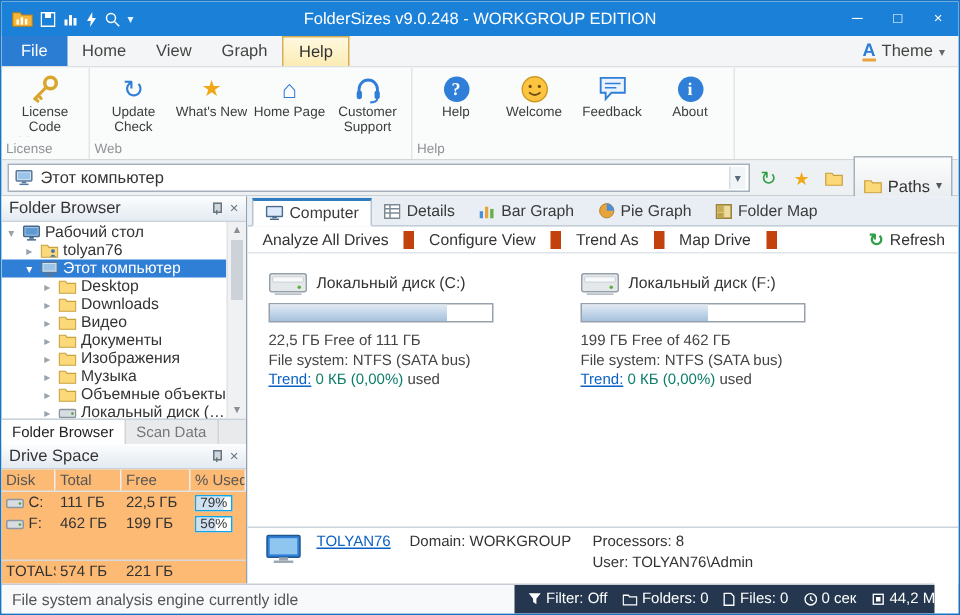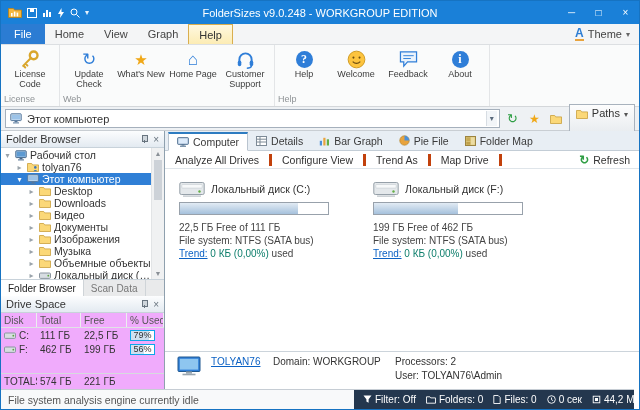--- a/index.html
+++ b/index.html
@@ -38,21 +38,21 @@
   .rglabel{text-align:left;color:#8f9396;font-size:9px;height:12px}
   .badge{display:inline-block;width:17px;height:17px;border-radius:50%;background:#2f7ed8;color:#fff;
     font-weight:bold;font-size:12px;line-height:17px;text-align:center;font-family:"Liberation Serif",serif}
 
   
   .addr{height:24px;background:#eef1f4;border-bottom:1px solid #c9ced3;display:flex;align-items:center;padding:0 4px;gap:3px}
   .combo{flex:1;height:19px;background:#fff;border:1px solid #a5b0bc;display:flex;align-items:center;padding:0 2px 0 4px;gap:5px}
   .combo-caret{margin-left:auto;font-size:8px;color:#5a6a7c;border-left:1px solid #d7dde3;padding:3px 3px;background:#f2f5f8}
   .addr-btn{height:19px;min-width:19px;display:flex;align-items:center;justify-content:center}
   .paths{height:19px;border:1px solid #a8b2bd;background:linear-gradient(#fdfdfd,#e8ecef);display:flex;
-    align-items:flex-end;gap:4px;padding:14px 6px;color:#333}
+    align-items:flex-start;gap:4px;padding:14px 6px;color:#333}
   .paths .caret{font-size:8px;color:#555}
 
   
   .bodyarea{position:absolute;top:130px;bottom:20px;left:0;right:0;display:flex}
   .left{width:164px;border-right:1px solid #8fa0ae;display:flex;flex-direction:column;background:#fff}
   .panel-hdr{height:17px;background:linear-gradient(#fcfdfe,#e3eaf1);border-bottom:1px solid #c8d2da;
     display:flex;align-items:center;padding:0 5px;color:#333;flex:none}
   .hdr-icons{margin-left:auto;display:flex;gap:5px;align-items:center;color:#68747f;font-size:10px}
   .pin{width:8px;height:9px;position:relative;display:inline-block}
   .pin::before{content:"";position:absolute;left:2px;top:0;width:4px;height:5px;border:1px solid #68747f;background:#cfd6dc}
@@ -67,56 +67,56 @@
   .tl{overflow:hidden;text-overflow:ellipsis}
   .vscroll{position:absolute;right:0;top:0;bottom:0;width:13px;background:#f0f1f2;border-left:1px solid #e2e4e6}
   .sarr{height:11px;display:flex;align-items:center;justify-content:center;font-size:7px;color:#8a9097}
   .sarr.dn{position:absolute;bottom:0;left:0;right:0}
   .thumb{position:absolute;left:2px;right:2px;top:12px;height:40px;background:#cdd2d8}
 
   .fb-tabs{height:17px;display:flex;background:#e9eaeb;border-top:1px solid #c8d2da;flex:none}
   .fb-tab{padding:0 7px;font-size:10px;color:#777;display:flex;align-items:center;border-right:1px solid #cfd4d8}
   .fb-tab.active{background:#fff;color:#222}
 
-  .ds-table{height:76px;display:flex;flex-direction:column;background:#f0abfc;font-size:10px;color:#333;flex:none}
+  .ds-table{height:76px;display:flex;flex-direction:column;background:#fdba74;font-size:10px;color:#333;flex:none}
   .ds-head{display:flex;height:15px;border-bottom:1px solid #e0e3e6;color:#555;flex:none}
   .ds-col{padding:0 3px;display:flex;align-items:center;gap:3px;overflow:hidden;white-space:nowrap}
   .ds-head .ds-col{border-right:1px solid #eceef0}
   .c-disk{width:36px}.c-total{width:44px}.c-free{width:46px}.c-used{flex:1}
   .ds-row{display:flex;height:14px;align-items:center;flex:none}
   .ds-tot{margin-top:auto;border-top:1px solid #d6dade;height:16px;display:flex;align-items:center;flex:none}
   .pct-box{width:25px;height:11px;border:1px solid #0ea5e9;position:relative;background:#fff;display:inline-block}
   .pct-fill{position:absolute;left:0;top:0;bottom:0;background:#cfe0f0}
   .pct-txt{position:relative;display:block;text-align:center;font-size:9px;line-height:9px;color:#333}
 
   
   .main{flex:1;display:flex;flex-direction:column;background:#fff;min-width:0}
   .mtabs{height:20px;background:#e8eef4;border-bottom:1px solid #c3cdd6;display:flex;align-items:flex-end;padding-left:3px;flex:none}
   .mtab{height:19px;display:flex;align-items:center;gap:4px;padding:0 8px;color:#3a3a3a;font-size:10.5px;white-space:nowrap}
   .mtab.active{background:#fff;border:1px solid #b9c4cf;border-bottom:1px solid #fff;border-top:2px solid #2e7cc1;margin-bottom:-1px}
   .mtoolbar{height:18px;display:flex;align-items:center;border-bottom:1px solid #dfe5ea;color:#333;font-size:10.5px;flex:none}
-  .mtool{padding:0 10px;border-right:3px solid #c2410c;height:12px;display:flex;align-items:center;white-space:nowrap}
+  .mtool{padding:0 10px;border-right:7px solid #c2410c;height:12px;display:flex;align-items:center;white-space:nowrap}
   .refresh{margin-left:auto;display:flex;align-items:center;gap:4px;padding:0 9px;color:#333}
   .mcontent{flex:1;position:relative;overflow:hidden}
   .drive{position:absolute;top:10px;width:202px}
   .d-name{display:flex;align-items:center;gap:6px;color:#333;font-size:10.5px;white-space:nowrap}
   .d-bar{margin:4px 0 6px;width:150px;height:13px;border:1px solid #98a1ab;background:#fff;position:relative}
   .d-fill{height:100%;background:linear-gradient(#e2ebf4,#a5c1dc)}
   .d-line{font-size:10px;color:#444;line-height:13px;white-space:nowrap}
   .trend-link{color:#0b61c4;text-decoration:underline}
   .trend-val{color:#0c7e6b}
   .info{height:38px;border-top:1px solid #ccd4db;display:flex;align-items:flex-start;padding:4px 0 0 12px;flex:none}
   .info .ic{margin-right:10px}
   .info-col{display:flex;flex-direction:column;gap:3px;font-size:10px;color:#333;white-space:nowrap}
   .info-col.c1{width:62px}
   .info-col.c2{width:122px}
   .link{color:#0b61c4;text-decoration:underline}
 
   
-  .statusbar{position:absolute;left:0;right:5px;bottom:0;height:20px;display:flex;border-top:1px solid #c6cdd4;font-size:10.5px}
+  .statusbar{position:absolute;left:0;right:16px;bottom:0;height:20px;display:flex;border-top:1px solid #c6cdd4;font-size:10.5px}
   .sb-left{flex:1;background:#f8f9fa;display:flex;align-items:center;padding:0 7px;color:#555;white-space:nowrap;overflow:hidden}
   .sb-right{width:280px;background:#24374e;color:#fff;display:flex;align-items:center;padding:0 4px;font-size:10px}
   .sb-item{display:flex;align-items:center;gap:3px;padding:0 5px;white-space:nowrap}
 </style>
 </head>
 <body>
 
 <div id="window">
 
   <div class="titlebar">
@@ -525,21 +525,21 @@
             </span>
             <span>Bar Graph</span>
           </div>
           <div class="mtab">
             <span class="ic">
               <svg width="11" height="11" viewBox="0 0 12 12">
                 <circle cx="6" cy="6" r="5.2" fill="#e8a33d" stroke="#a87a20" stroke-width="0.6"></circle>
                 <path d="M6 6V0.8A5.2 5.2 0 0 1 11.2 6z" fill="#4a90d9"></path>
               </svg>
             </span>
-            <span>Pie File</span>
+            <span>Pie Graph</span>
           </div>
           <div class="mtab">
             <span class="ic">
               <svg width="11" height="10" viewBox="0 0 11 10">
                 <rect x="0.5" y="0.5" width="10" height="9" fill="#ddc87e" stroke="#9c8440"></rect>
                 <rect x="1.3" y="1.3" width="4" height="4" fill="#c8ab57"></rect>
                 <rect x="6" y="1.3" width="3.6" height="7.4" fill="#ecdca2"></rect>
                 <rect x="1.3" y="6" width="4" height="2.7" fill="#bfa04a"></rect>
               </svg>
             </span>
@@ -571,21 +571,21 @@
               </span>
               <span>Локальный диск (C:)</span>
             </div>
             <div class="d-bar">
               <div class="d-fill" style="width: 80%;"></div>
             </div>
             <div class="d-line">22,5 ГБ Free of 111 ГБ</div>
             <div class="d-line">File system: NTFS (SATA bus)</div>
             <div class="d-line"><a class="trend-link">Trend:</a> <span class="trend-val">0 КБ (0,00%)</span> used</div>
           </div>
-          <div class="drive" style="left: 208px;">
+          <div class="drive" style="left: 222px;">
             <div class="d-name">
               <span class="ic">
                 <svg width="26" height="19" viewBox="0 0 26 19">
                   <rect x="0.8" y="3.5" width="24.4" height="12" rx="1.5" fill="#e4e8eb" stroke="#96a0a9"></rect>
                   <rect x="2.8" y="5.5" width="20.4" height="3.6" rx="0.8" fill="#f7f9fa" stroke="#c6cdd2" stroke-width="0.6"></rect>
                   <circle cx="20.5" cy="12.5" r="1.2" fill="#63ae45"></circle>
                   <rect x="4" y="16.5" width="18" height="1.2" fill="#b9c1c7"></rect>
                 </svg>
               </span>
               <span>Локальный диск (F:)</span>
@@ -607,21 +607,21 @@
               <rect x="5.5" y="17.7" width="13" height="1.6" fill="#9aa6b0"></rect>
             </svg>
           </span>
         <div class="info-col c1">
           <a class="link">TOLYAN76</a>
         </div>
         <div class="info-col c2">
           <span>Domain: WORKGROUP</span>
         </div>
         <div class="info-col">
-          <span>Processors: 2</span>
+          <span>Processors: 8</span>
           <span>User: TOLYAN76\Admin</span>
         </div>
       </div>
     </div>
   </div>
 
   <div class="statusbar">
     <div class="sb-left">File system analysis engine currently idle</div>
     <div class="sb-right">
         <span class="sb-item">

